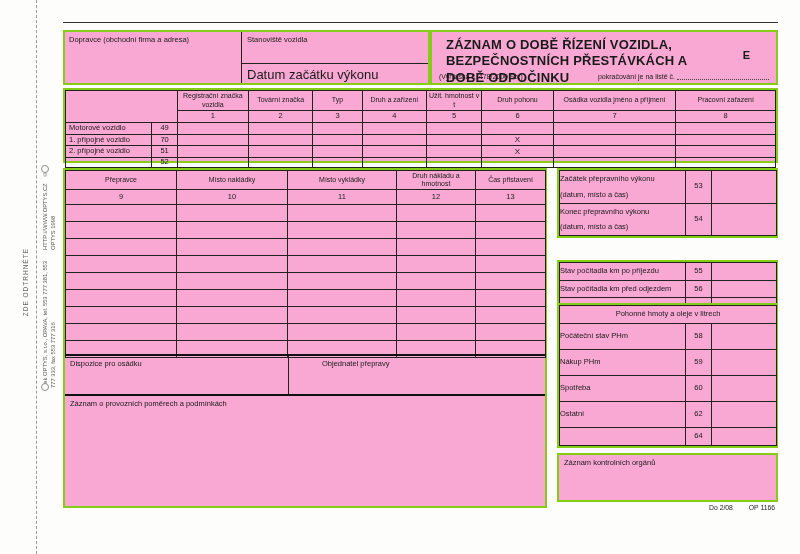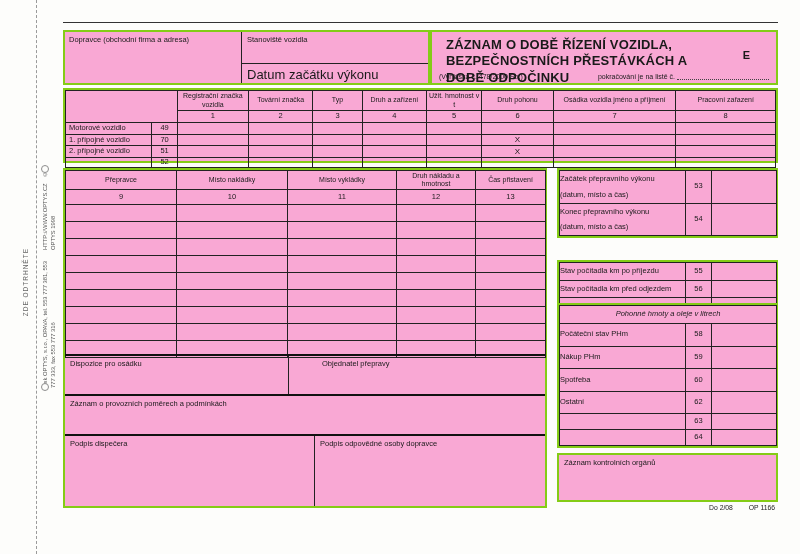--- a/index.html
+++ b/index.html
@@ -61,21 +61,21 @@
 
   
   .rp { left:557px; width:221px; }
   .rp-transport { top:168px; height:70px; }
   .rp-odometer { top:240px; height:58px;margin-top:20px; }
   .rp-fuel { top:303px; height:145px; }
   .rp-control { top:453px; height:49px; padding:3px 5px; font-size:7.5px; }
   .rp td.lab { font-size:7.5px; padding:2px 0; vertical-align:middle; }
   .rp-transport td.lab { vertical-align:top; padding-top:4px; }
   .sublab { display:block; margin-top:7px; }
-  .fuel-title { text-align:center; vertical-align:middle; font-size:7.5px;font-style:italic; }
+  .fuel-title { text-align:center; vertical-align:middle; font-size:7.5px; }
 
   .footer { position:absolute; right:25px; top:504px; font-size:6.8px; color:#222; }
   .footer span + span { margin-left:14px; }
 </style>
 </head>
 <body>
 
 <div class="perforation"></div>
 <div class="tear">
     <span class="vtext">ZDE ODTRHNĚTE</span>
@@ -287,24 +287,20 @@
             <td></td>
           </tr>
     </tbody>
       </table>
   </div>
   <div class="sec sec-split row-dispozice">
     <div class="cell-a">Dispozice pro osádku</div>
     <div class="cell-b">Objednatel přepravy</div>
   </div>
   <div class="sec row-provozni">Záznam o provozních poměrech a podmínkách</div>
-  <div class="sec sec-split row-podpis">
-    <div class="cell-a">Podpis dispečera</div>
-    <div class="cell-b">Podpis odpovědné osoby dopravce</div>
-  </div>
 </div>
 
 <div class="box rp rp-transport">
   <table>
     <colgroup>
         <col style="width:126px">
         <col style="width:26px">
         <col style="width:65px">
       </colgroup>
     <tbody>
@@ -381,25 +377,20 @@
       <td class="num">60</td>
       <td></td>
     </tr>
     <tr>
       <td class="lab">Ostatní</td>
       <td class="num">62</td>
       <td></td>
     </tr>
     <tr>
       <td class="lab"></td>
-      <td class="num">63</td>
-      <td></td>
-    </tr>
-    <tr>
-      <td class="lab"></td>
       <td class="num">64</td>
       <td></td>
     </tr>
   </tbody>
     </table>
 </div>
 
 <div class="box rp rp-control">Záznam kontrolních orgánů</div>
 
 <div class="footer">

